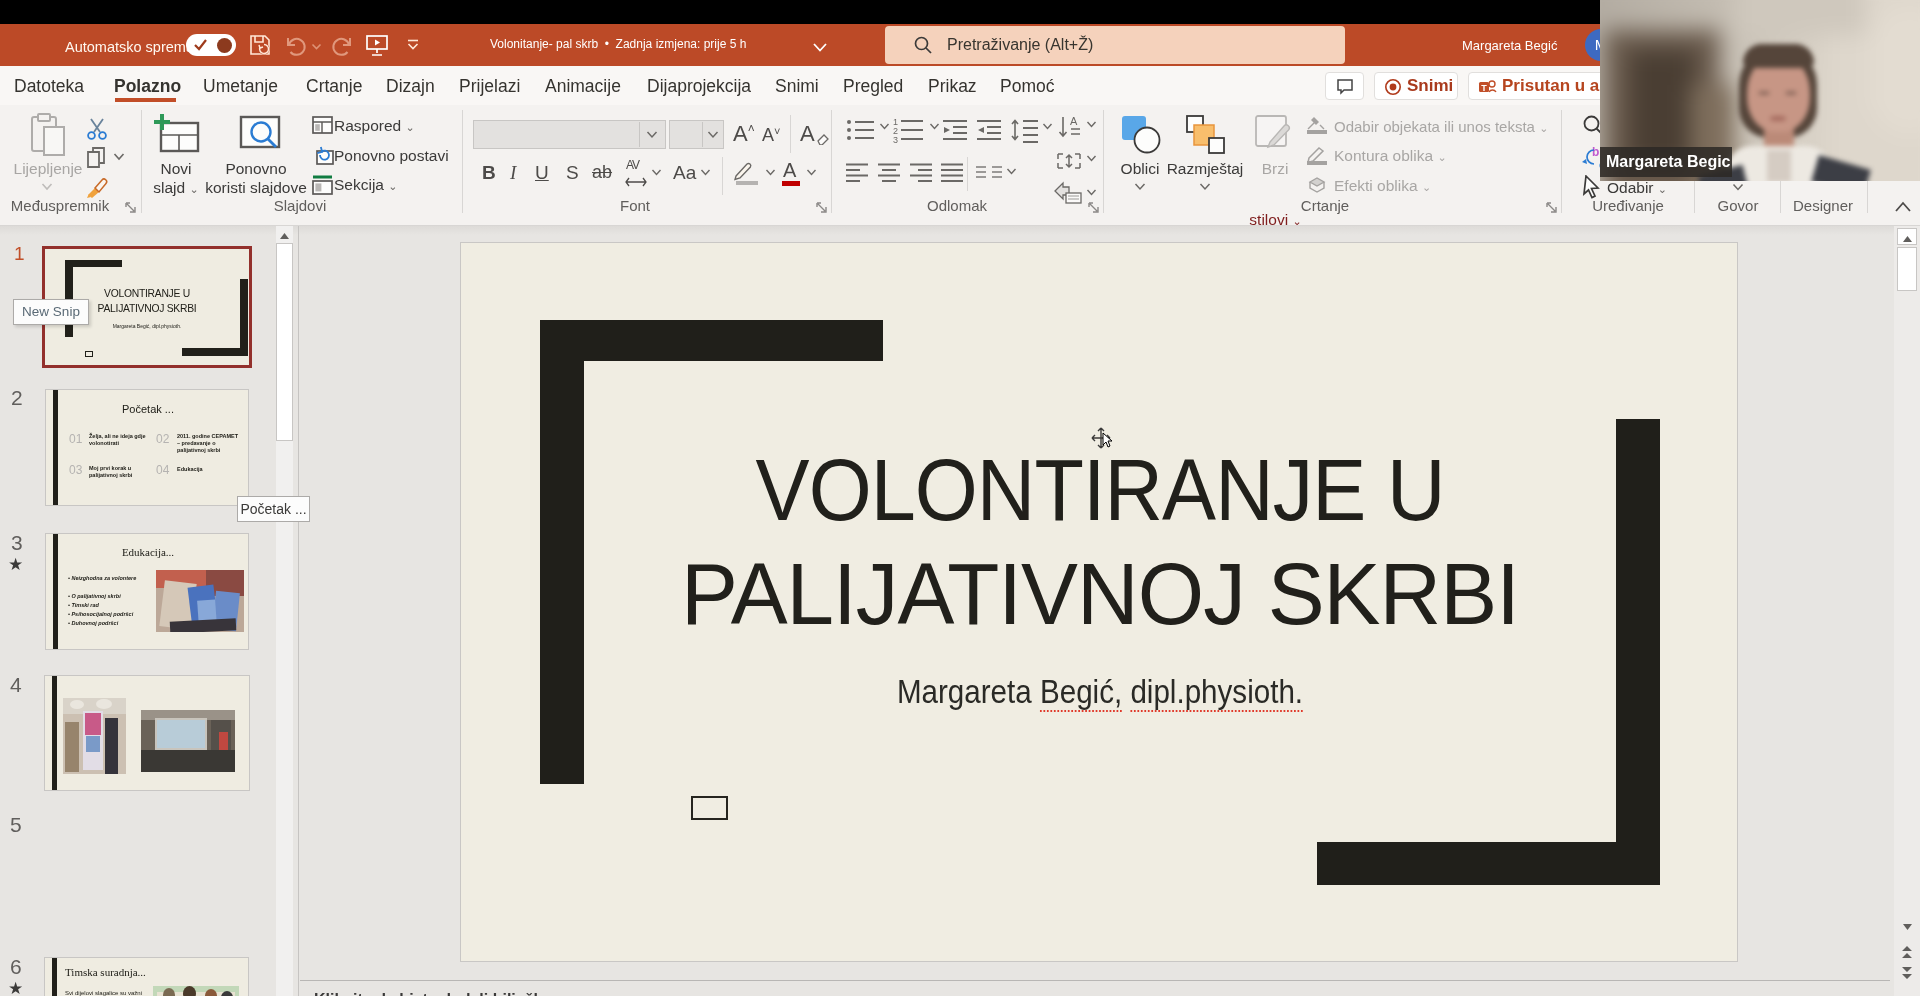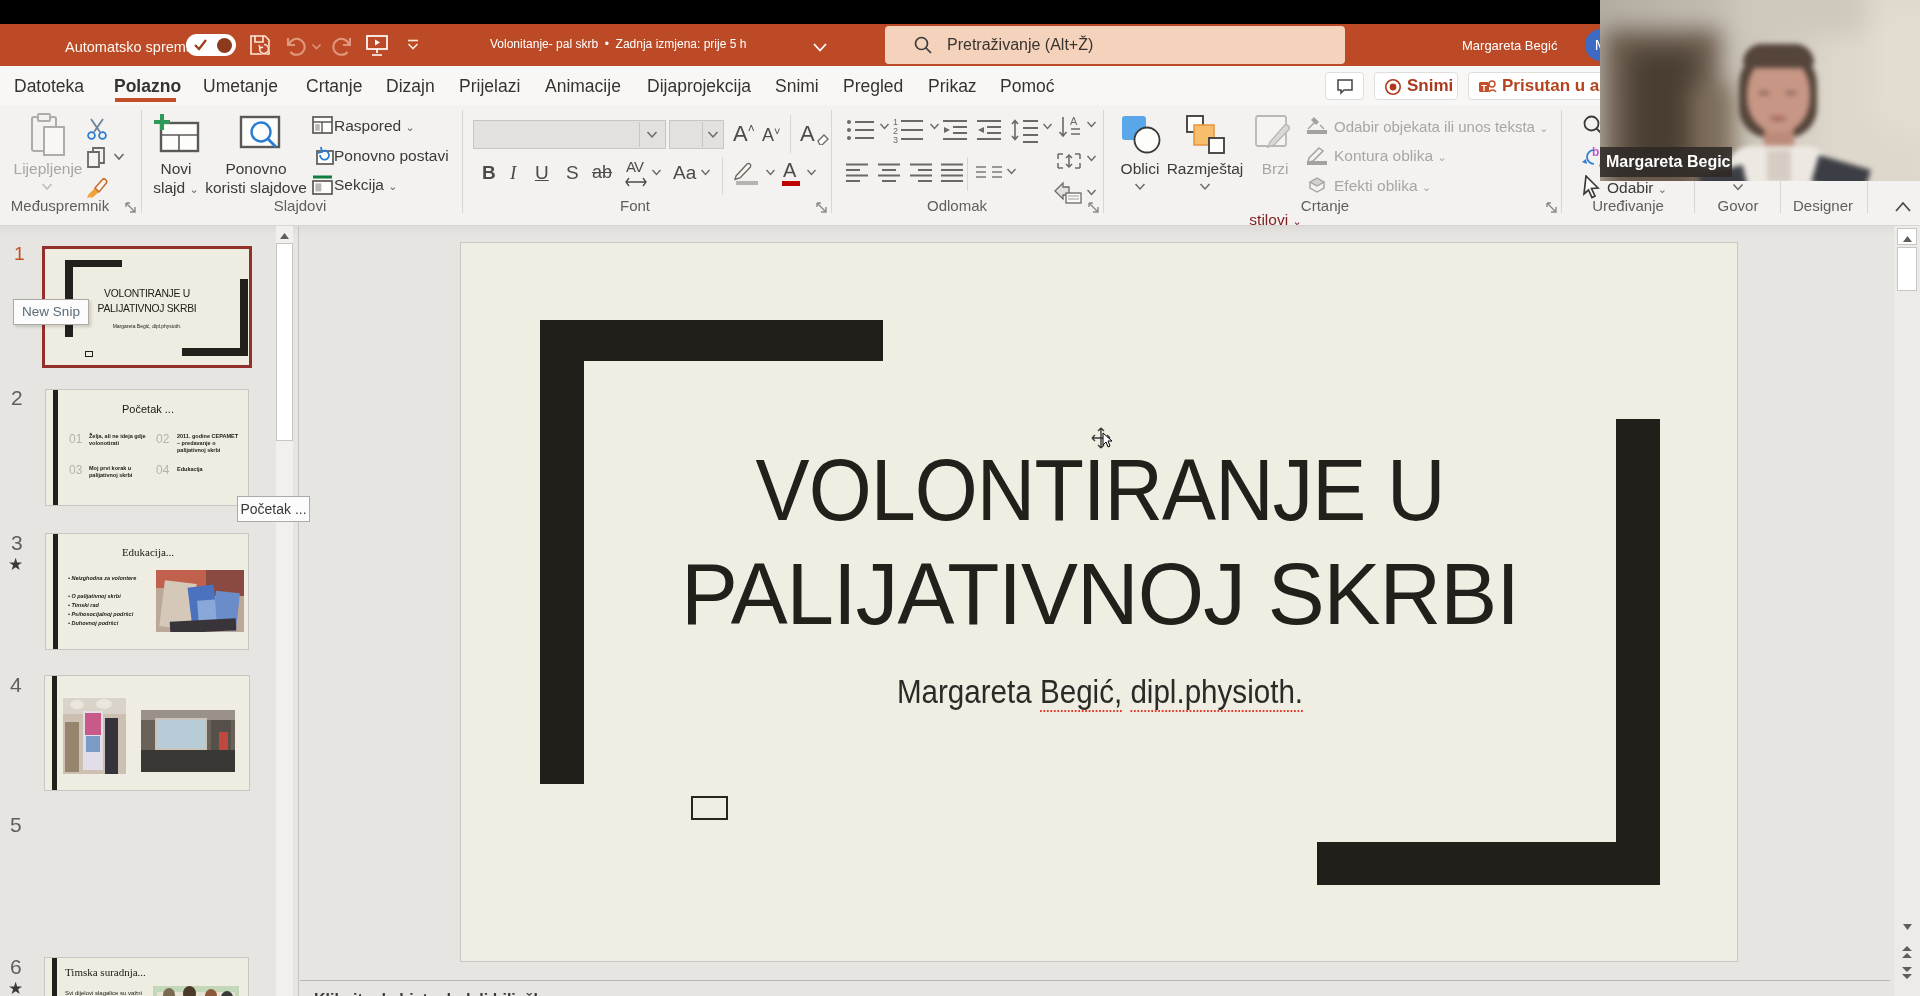--- a/index.html
+++ b/index.html
@@ -210,21 +210,21 @@
   <div class="ab" style="left:800px;top:16px;font-size:22px;color:#4D4B49;">A</div>
   <svg class="ab" style="left:816px;top:28px;" width="14" height="12" viewBox="0 0 14 12">
       <path d="M2 8 l6-6 l4 4 l-6 6 h-2 z" fill="#FBFAF9" stroke="#6B6966" stroke-width="1.3"></path>
     </svg>
 
   <div class="ab" style="left:482px;top:57px;font-weight:bold;font-size:19px;color:#4D4B49;">B</div>
   <div class="ab" style="left:510px;top:57px;font-style:italic;font-size:19px;font-family:'Liberation Serif',serif;color:#4D4B49;">I</div>
   <div class="ab" style="left:535px;top:57px;font-size:19px;text-decoration:underline;color:#4D4B49;">U</div>
   <div class="ab" style="left:566px;top:57px;font-size:19px;color:#4D4B49;text-shadow:1px 0 #F4F2F0;">S</div>
   <div class="ab" style="left:592px;top:57px;font-size:18px;color:#4D4B49;text-decoration:line-through;">ab</div>
-  <div class="ab" style="left:626px;top:53px;font-size:15px;color:#4D4B49;letter-spacing:-1px;">AV</div>
+  <div class="ab" style="left:626px;top:53px;font-size:12px;color:#4D4B49;letter-spacing:-1px;">AV</div>
   <svg class="ab" style="left:625px;top:72px;" width="22" height="10" viewBox="0 0 22 10">
       <path d="M4 1 L1 5 L4 9 M18 1 L21 5 L18 9 M1 5 h20" stroke="#4D4B49" stroke-width="1.3" fill="none"></path>
     </svg>
   <svg class="ab" style="left:651px;top:64px;" width="11" height="8" viewBox="0 0 11 8">
       <path d="M1.5 1 L5.5 5.5 L9.5 1" stroke="#6B6966" stroke-width="1.4" fill="none"></path>
     </svg>
   <div class="ab" style="left:673px;top:57px;font-size:19px;color:#4D4B49;">Aa</div>
   <svg class="ab" style="left:700px;top:64px;" width="11" height="8" viewBox="0 0 11 8">
       <path d="M1.5 1 L5.5 5.5 L9.5 1" stroke="#6B6966" stroke-width="1.4" fill="none"></path>
     </svg>

